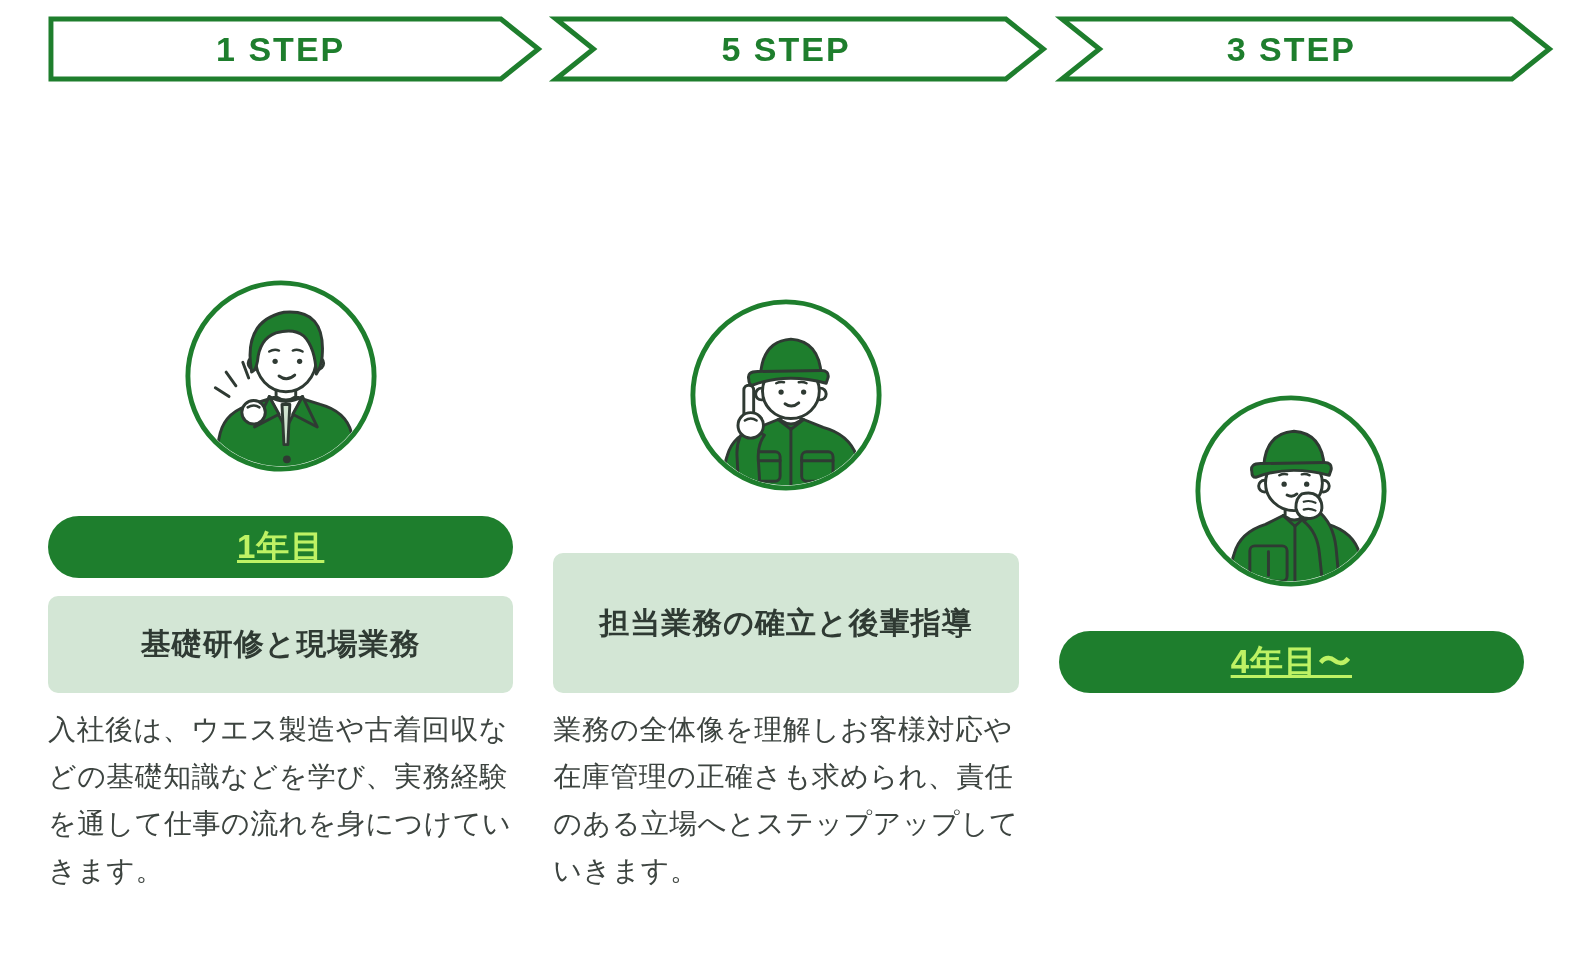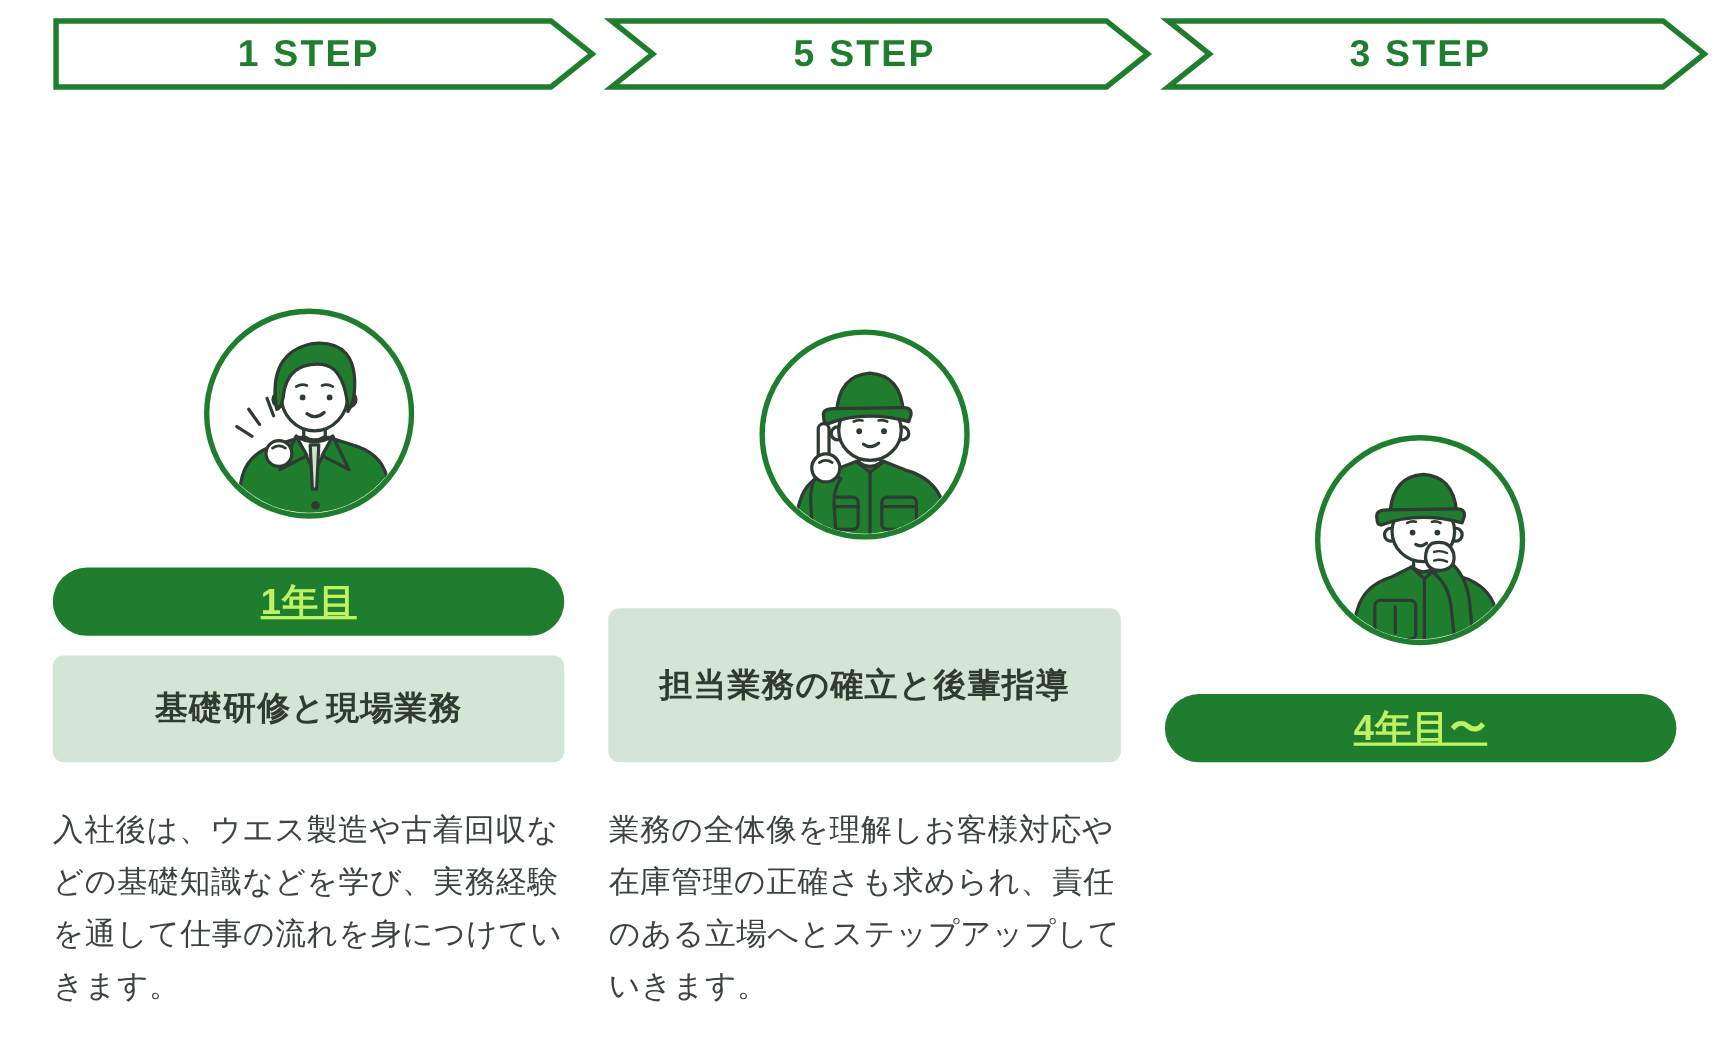--- a/index.html
+++ b/index.html
@@ -47,21 +47,21 @@
   .rolebox{
     width:100%;margin-top:18px;border-radius:10px;
     background:var(--lgreen);
     display:flex;align-items:center;justify-content:center;
     font-weight:bold;font-size:30px;letter-spacing:1px;color:var(--ink);
     text-align:center;
   }
   .h-125{height:97px}.h-180{height:140px}.h-255{height:255px}
 
   .desc{
-    margin-top:38px;
+    margin-top:13px;
     font-size:28px;line-height:47px;letter-spacing:.5px;
     color:var(--body);text-align:left;
   }
 </style>
 </head>
 <body>
 
 <div class="wrap">
 
   <div class="col">

